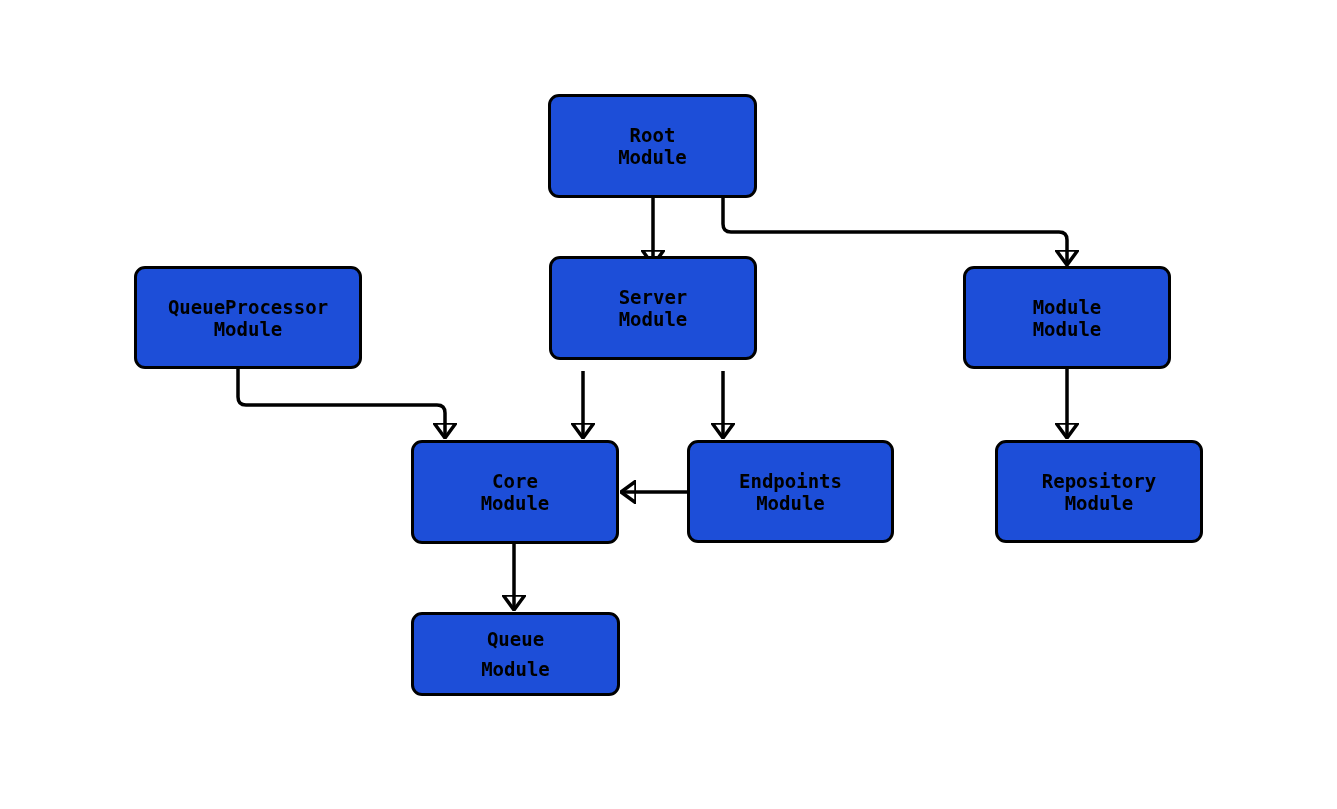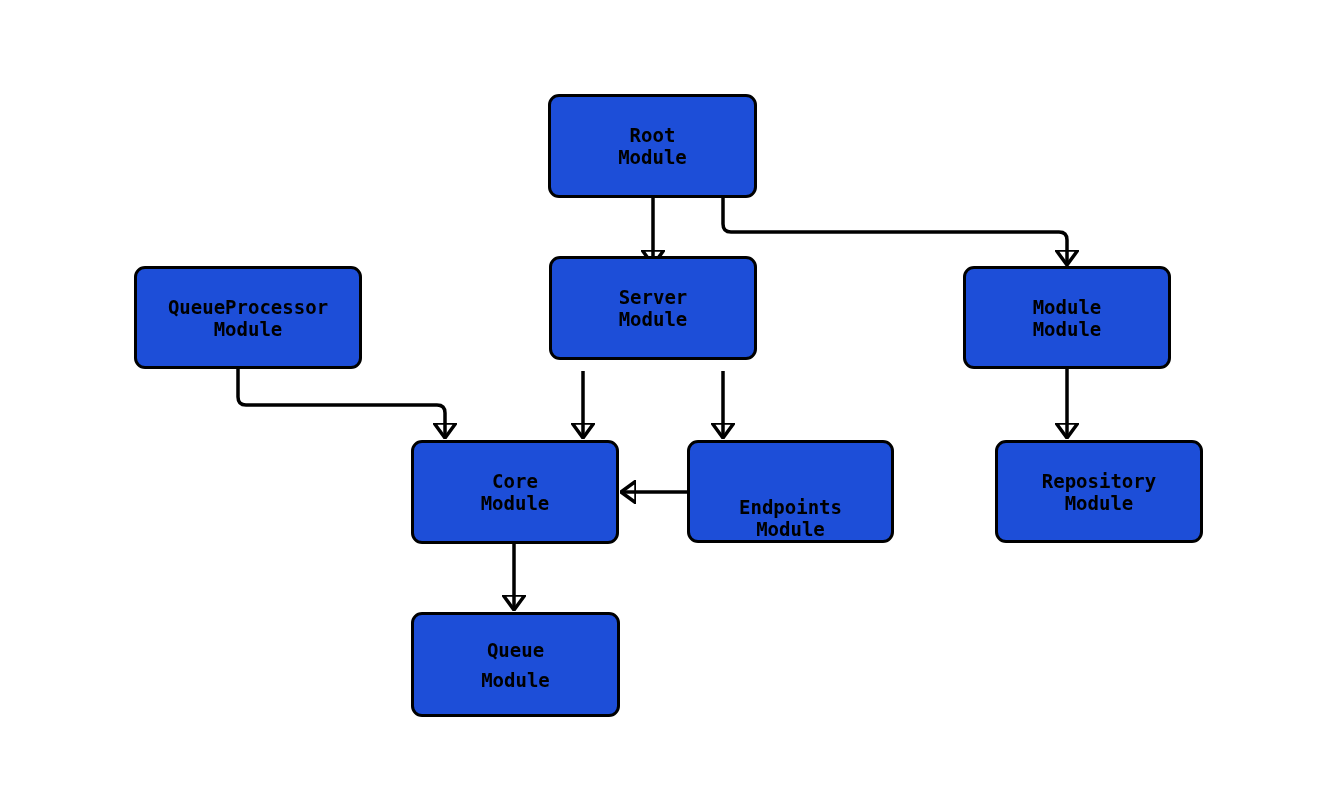--- a/index.html
+++ b/index.html
@@ -78,28 +78,28 @@
   <div class="node" style="left:963px; top:266px; width:208px; height:103px;">
     <span>Module</span>
     <span>Module</span>
   </div>
 
   <div class="node" style="left:411px; top:440px; width:208px; height:104px;">
     <span>Core</span>
     <span>Module</span>
   </div>
 
-  <div class="node" style="left:687px; top:440px; width:207px; height:103px;justify-content:flex-end;">
+  <div class="node" style="left:687px; top:440px; width:207px; height:103px;">
     <span>Endpoints</span>
     <span>Module</span>
   </div>
 
   <div class="node" style="left:964px; top:440px; width:208px; height:103px;margin-left:31px;">
     <span>Repository</span>
     <span>Module</span>
   </div>
 
-  <div class="node" style="left:411px; top:612px; width:209px; height:105px;gap:8px;">
+  <div class="node" style="left:411px; top:612px; width:209px; height:84px;gap:8px;">
     <span>Queue</span>
     <span>Module</span>
   </div>
 
 </div>
 
 </body></html>

